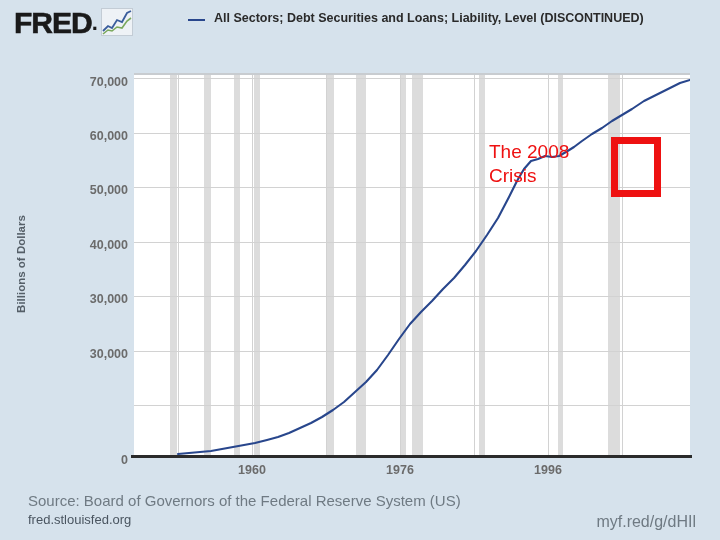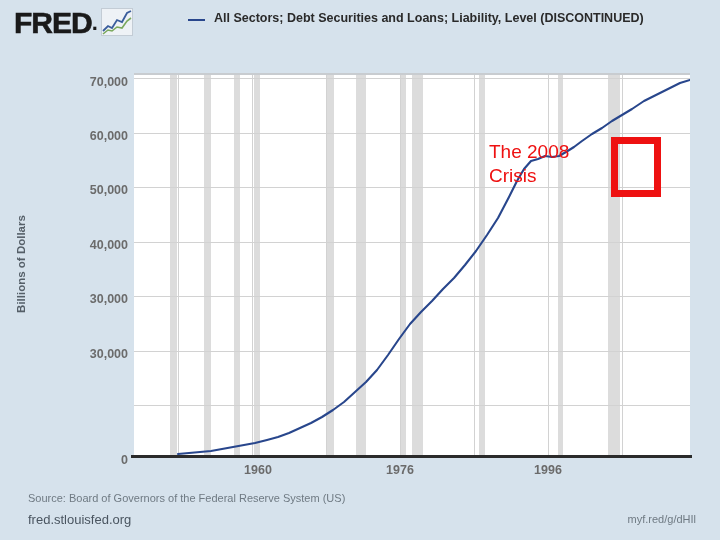--- a/index.html
+++ b/index.html
@@ -159,33 +159,33 @@
     left: 611px; top: 137px;
     width: 36px; height: 46px;
     border: 7px solid #ee1111;
     box-sizing: content-box;
   }
 
   
   #source {
     position: absolute;
     left: 28px; top: 492px;
-    font-size: 11px;
+    font-size: 15px;
     color: #6f7a83;
   }
   #fred-url {
     position: absolute;
     left: 28px; top: 512px;
     font-size: 13px;
     color: #4a5560;
   }
   #short-url {
     position: absolute;
     right: 24px; top: 513px;
-    font-size: 11px;
+    font-size: 16px;
     color: #6f7a83;
   }
 </style>
 </head>
 <body>
 
 <div id="canvas">
 
   <div id="header">
 
@@ -255,21 +255,21 @@
                         320,205 331,192 342,178 353,162 364,145 375,124
                         383,108 390,96 397,88 404,86 411,83 418,84 425,83
                         432,79 440,74 448,68 458,61 468,55 478,48 488,42
                         498,36 510,28 522,22 534,16 546,10 556,7"></polyline>
     </svg>
   </div>
 
   <div id="plot-top-border"></div>
   <div id="axis-zero"></div>
 
-  <div class="xtick" style="left:223px;">1960</div>
+  <div class="xtick" style="left:217px;">1960</div>
   <div class="xtick" style="left:365px;">1976</div>
   <div class="xtick" style="left:513px;">1996</div>
 
   <div id="annot-text">The 2008 Crisis</div>
   <div id="annot-box"></div>
 
   <div id="source">Source: Board of Governors of the Federal Reserve System (US)</div>
   <div id="fred-url">fred.stlouisfed.org</div>
   <div id="short-url">myf.red/g/dHIl</div>
 

